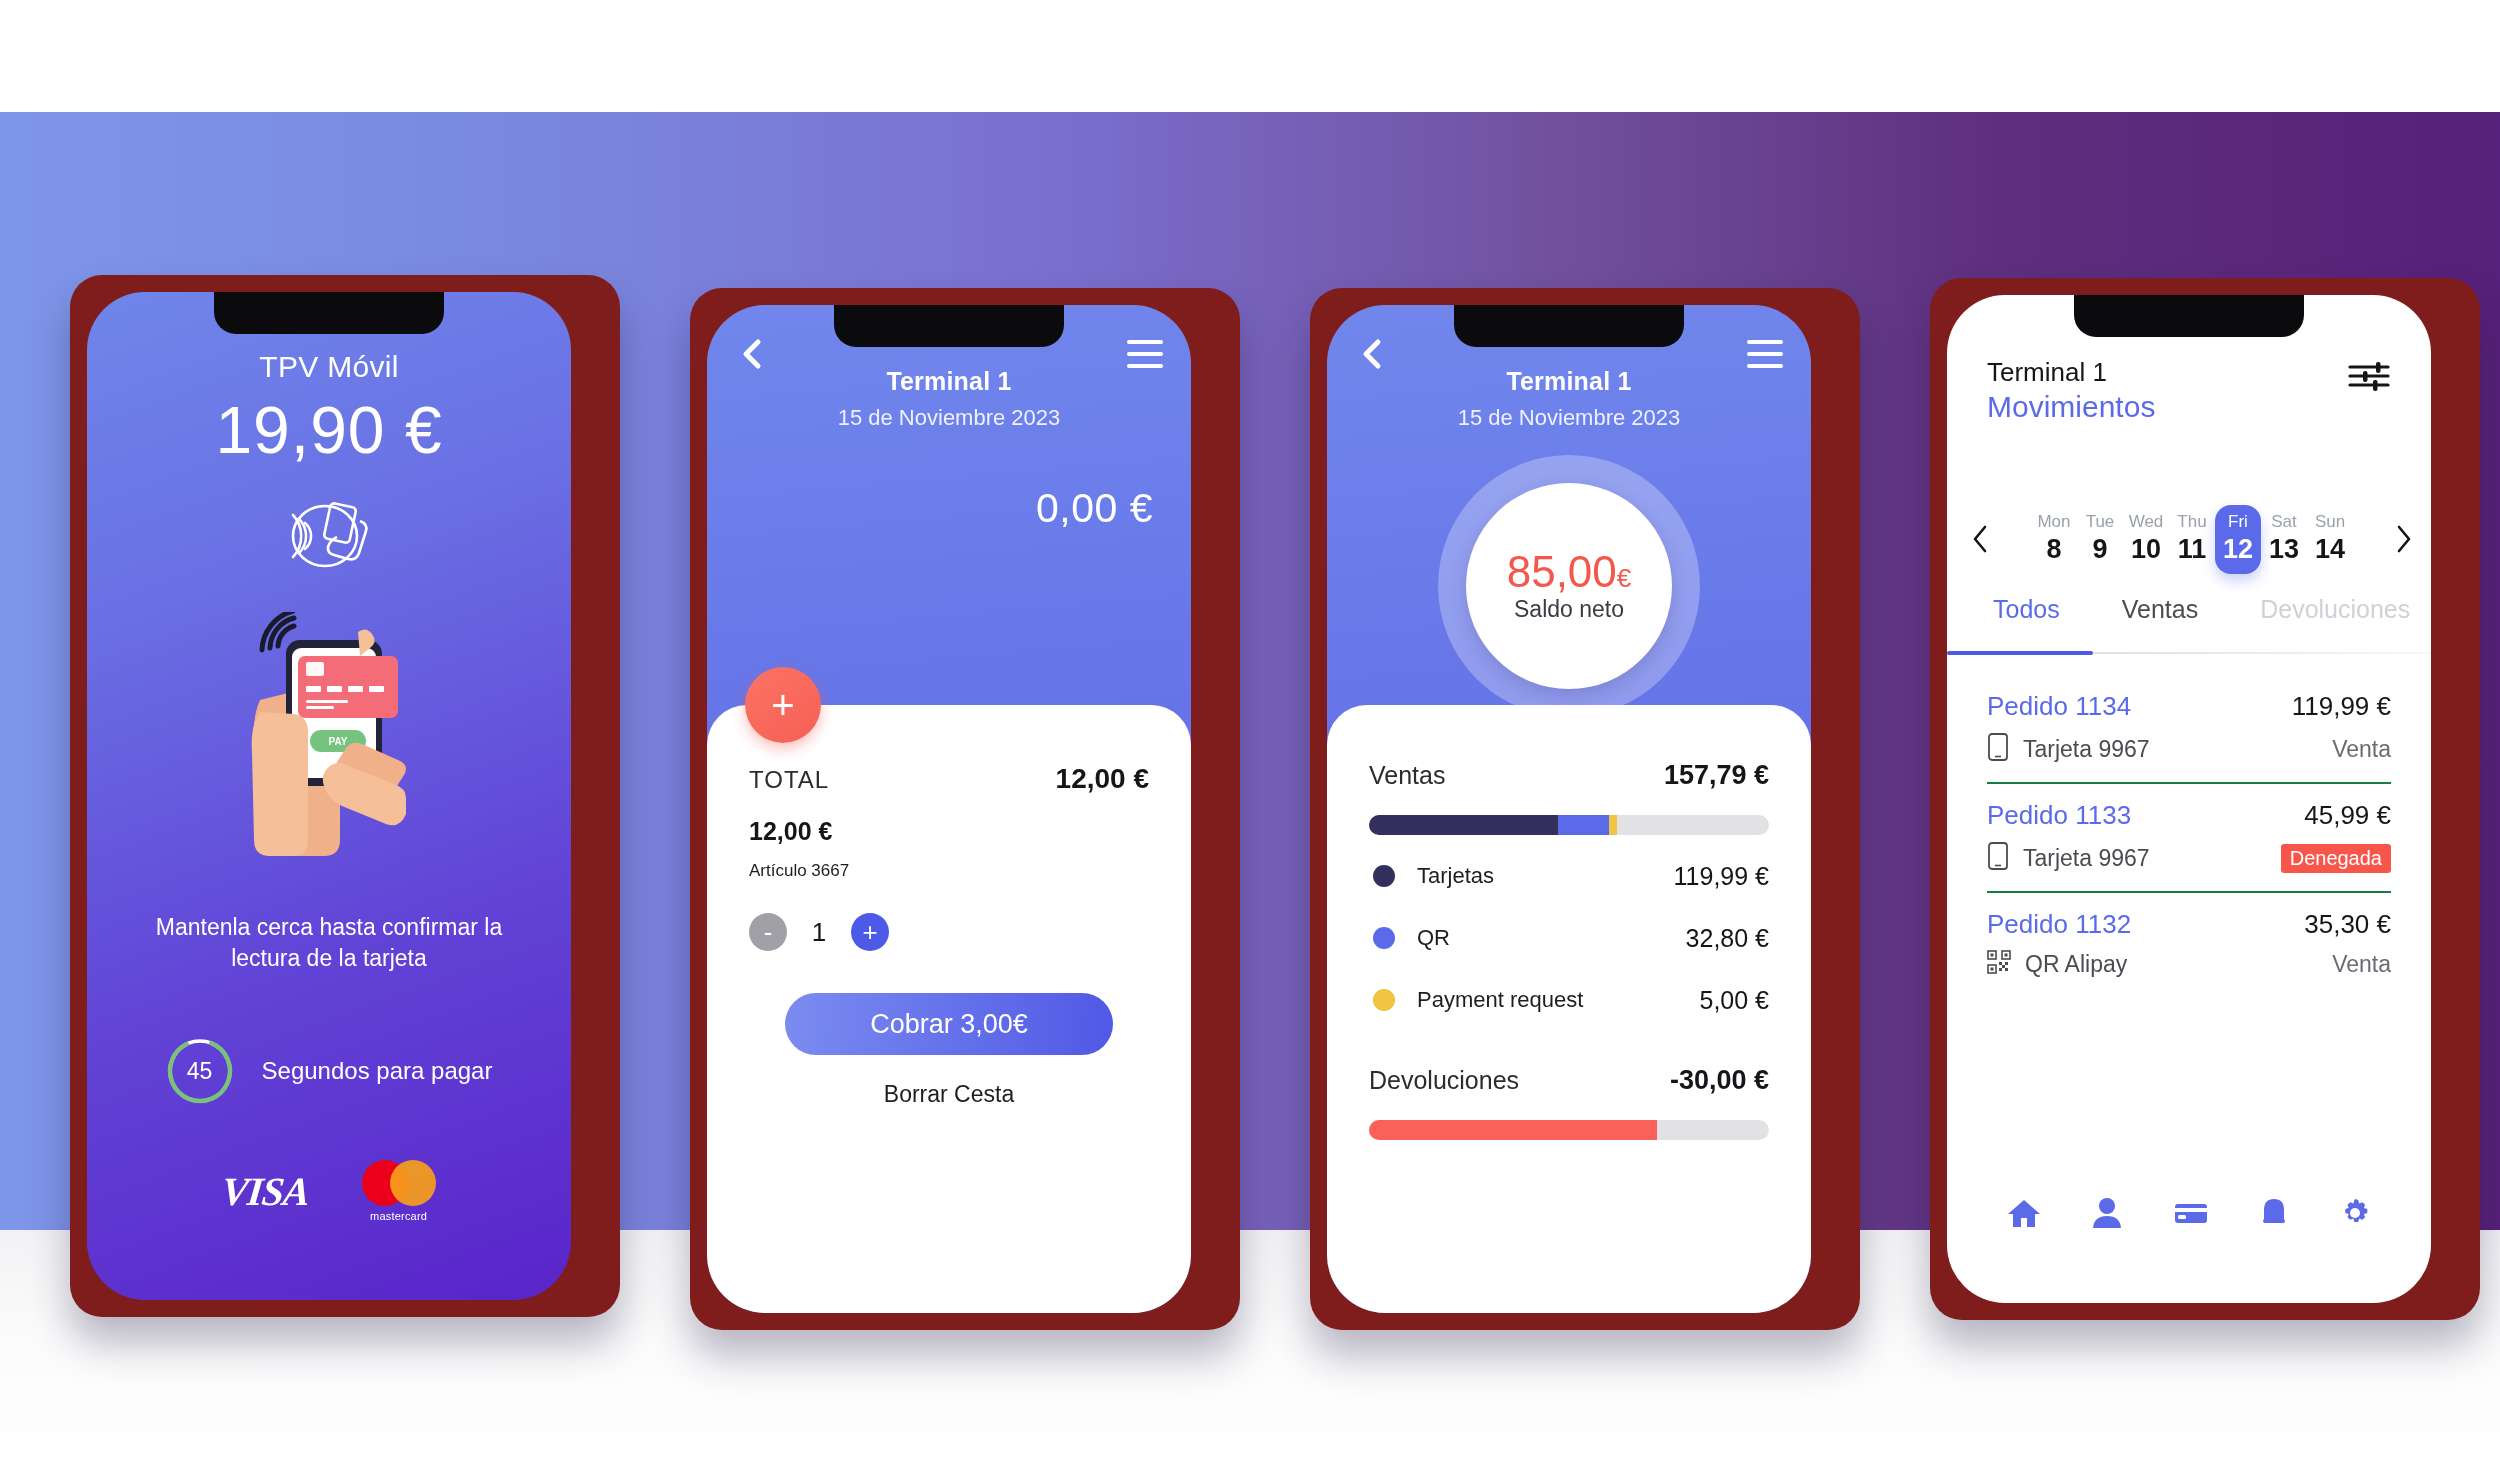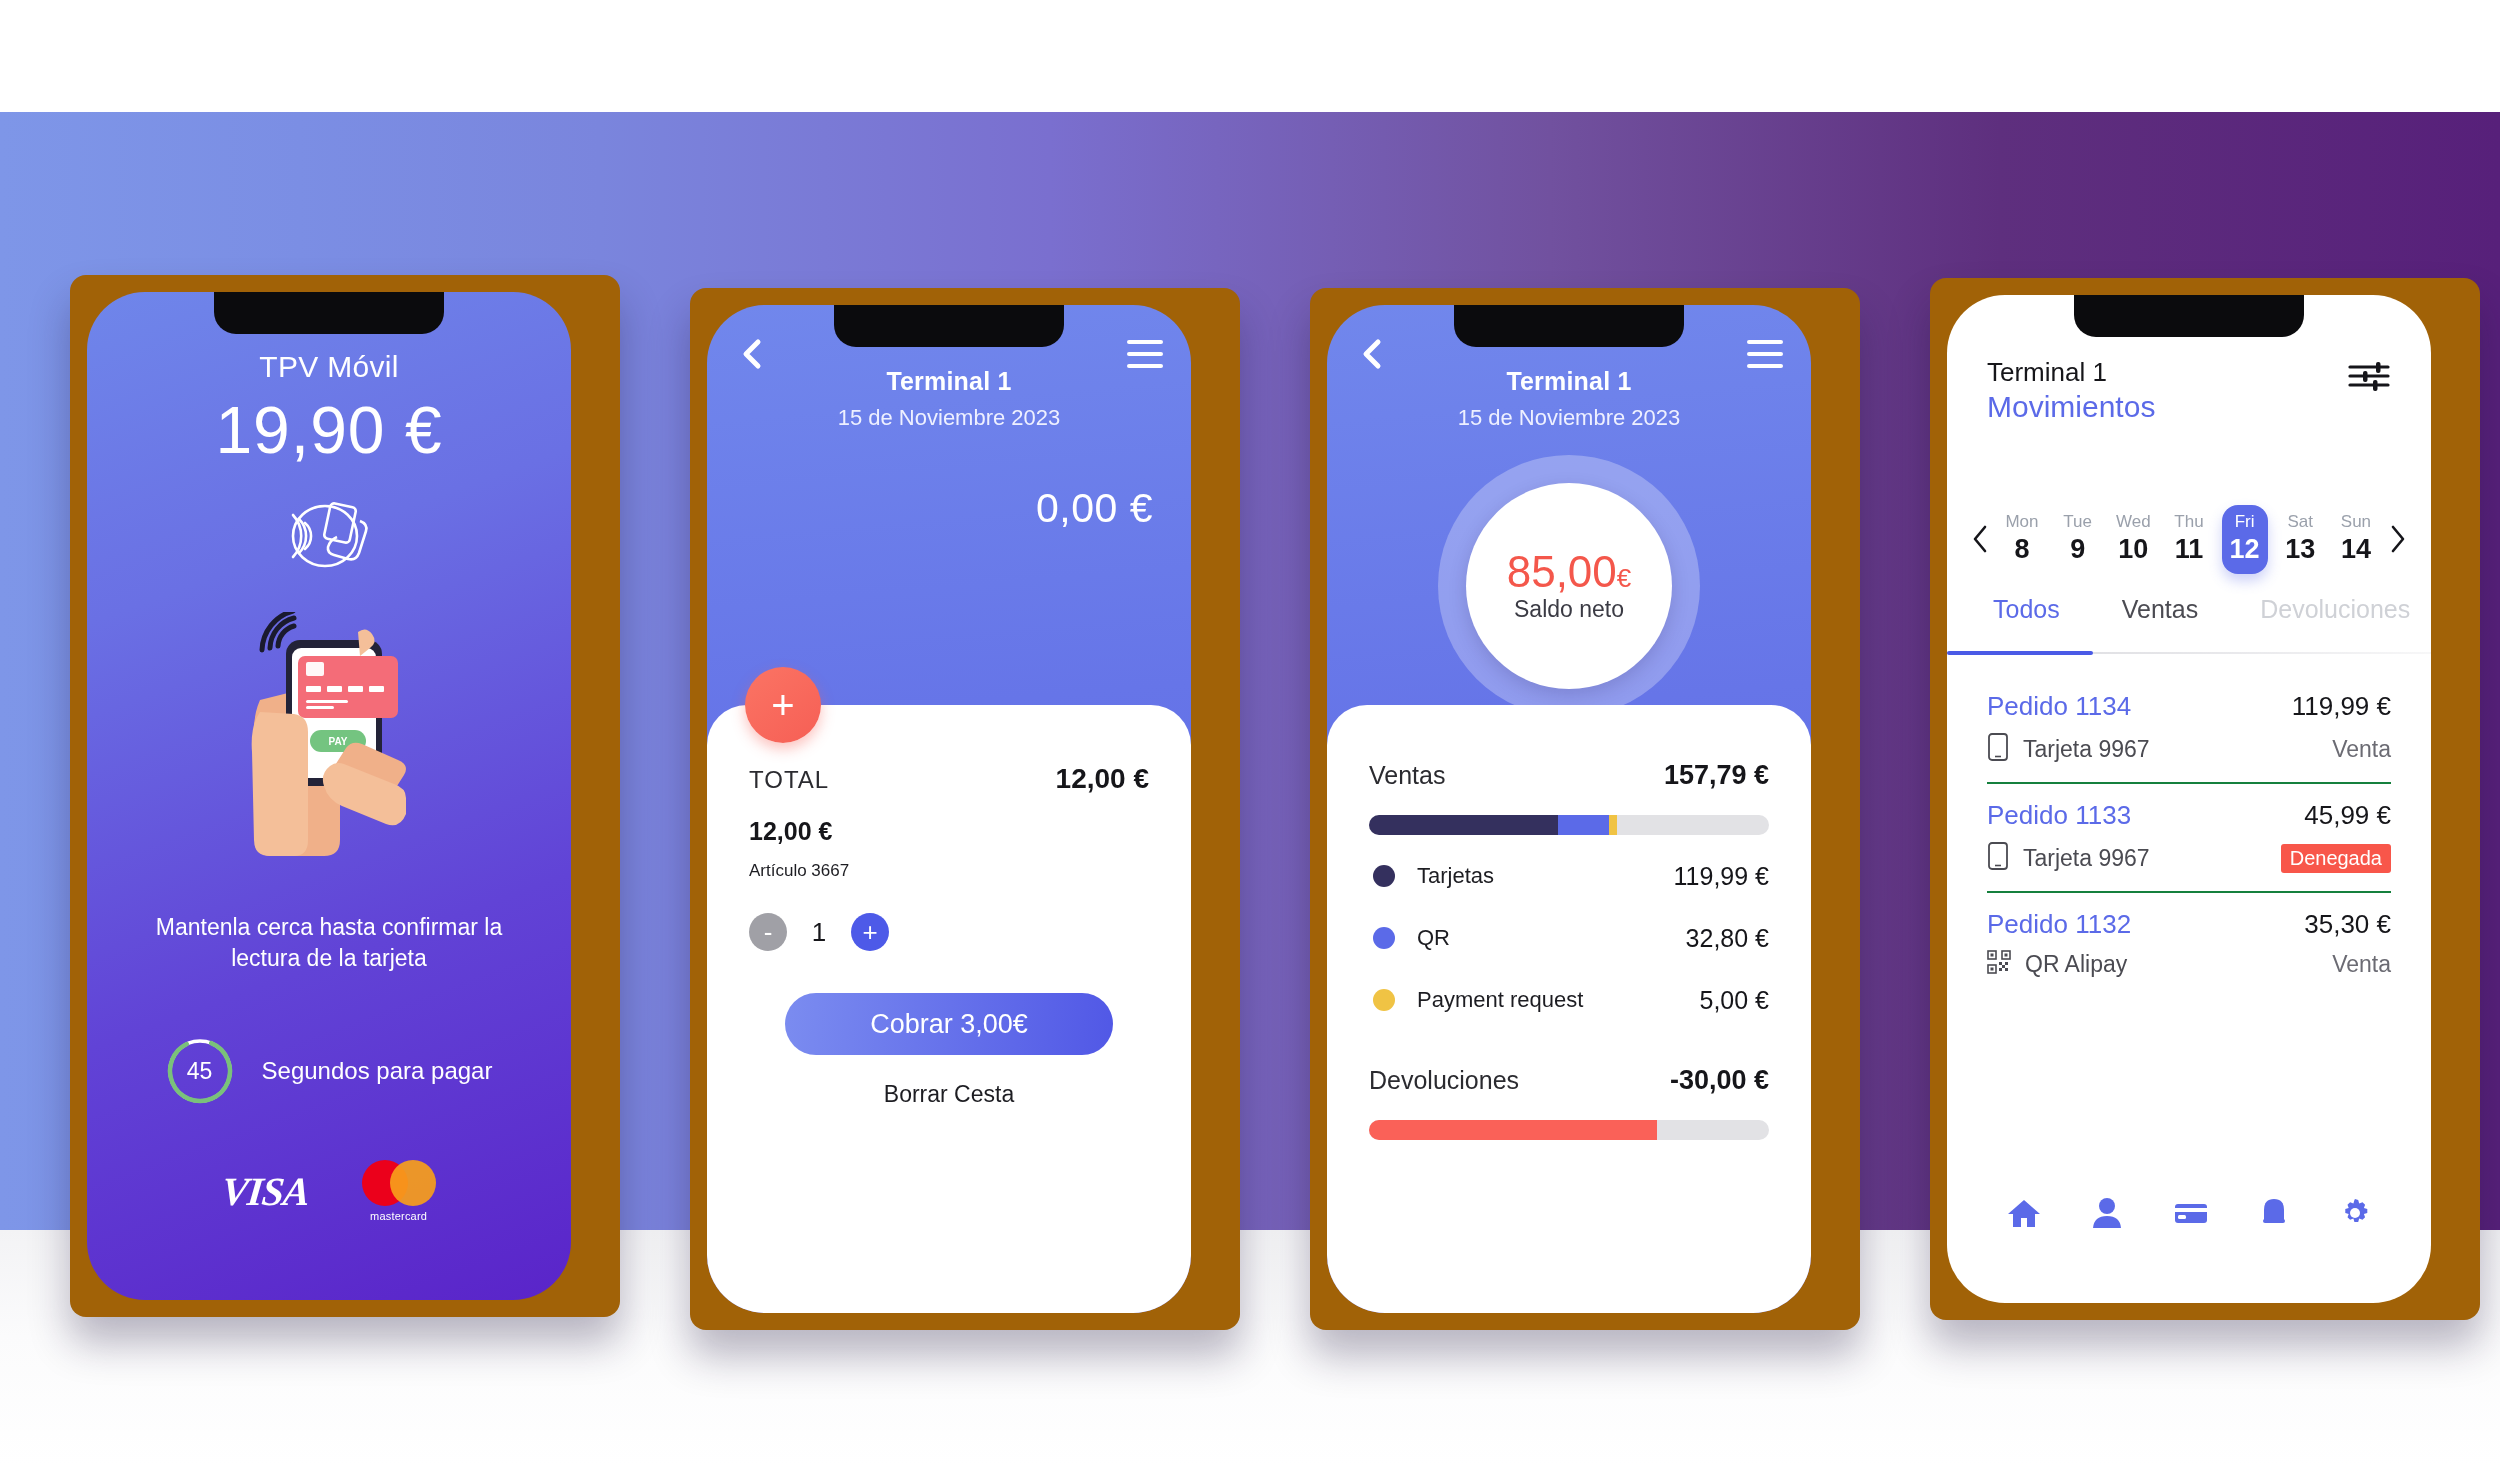--- a/index.html
+++ b/index.html
@@ -17,22 +17,22 @@
   }
   #band-bottom{
     position:absolute;left:0;top:1230px;width:2500px;height:236px;
     background:linear-gradient(180deg,#f3f3f5 0%,#fbfbfc 45%,#ffffff 100%);
   }
 
   
   .phone{
     position:absolute;
     width:550px;height:1042px;
-    background:#a16207;
-    border-radius:16px;
+    background:#7f1d1d;
+    border-radius:32px;
     box-shadow:0 26px 40px rgba(30,20,60,.30);
   }
   .screen{
     position:absolute;left:17px;top:17px;
     width:484px;height:1008px;
     border-radius:58px;
     overflow:hidden;
   }
   .notch{
     position:absolute;left:50%;transform:translateX(-50%);
@@ -206,21 +206,21 @@
   
   .p4-screen{background:#ffffff;}
   .p4-head{position:absolute;left:40px;top:60px;}
   .p4-terminal{color:#16161a;font-size:26px;font-weight:400;line-height:34px;}
   .p4-section{color:#5b6ae8;font-size:30px;font-weight:400;line-height:36px;}
   .p4-filter{
     position:absolute;right:40px;top:64px;width:44px;height:34px;cursor:pointer;
   }
   .p4-dates{
     position:absolute;left:18px;right:18px;top:200px;height:88px;
-    display:flex;align-items:center;justify-content:space-between;
+    display:flex;align-items:center;justify-content:space-between;gap:32px;
   }
   .date-arrow{width:30px;height:34px;display:flex;align-items:center;justify-content:center;cursor:pointer;flex:none;}
   .date-list{flex:1;display:flex;align-items:center;justify-content:space-between;padding:0 4px;}
   .date-cell{
     width:46px;border-radius:16px;padding:7px 0 9px;
     display:flex;flex-direction:column;align-items:center;gap:2px;cursor:pointer;
   }
   .date-cell .dow{font-size:17px;color:#9aa0ab;font-weight:400;}
   .date-cell .dnum{font-size:27px;color:#16161a;font-weight:700;}
   .date-cell.active{background:#5b6ae8;box-shadow:0 7px 13px rgba(91,106,232,.30);}

